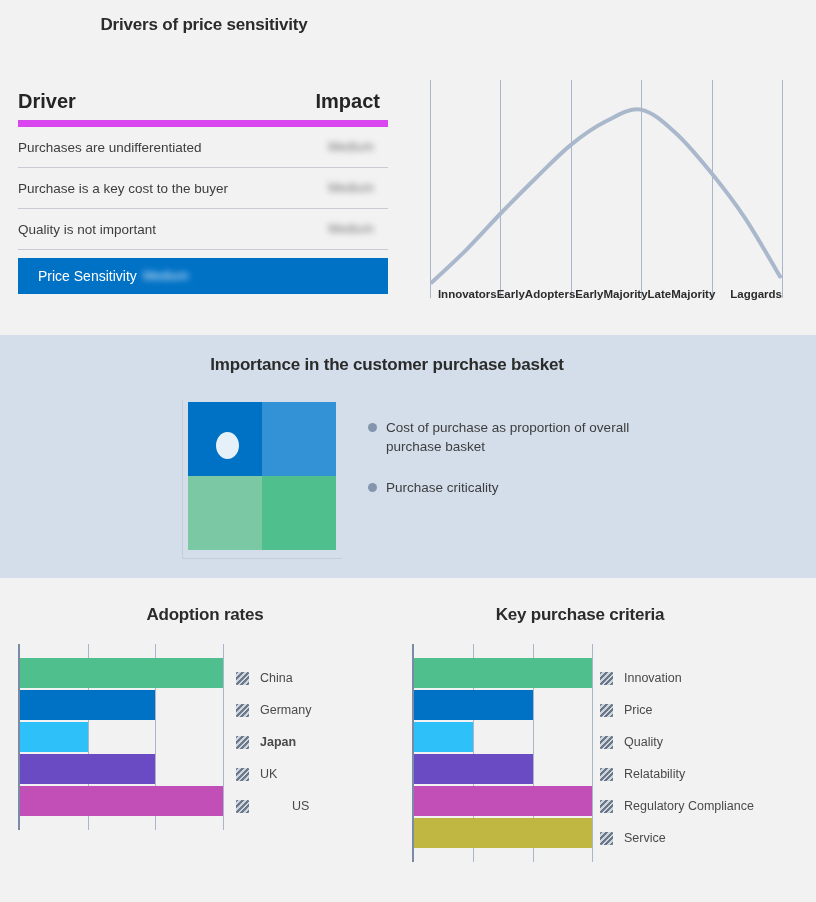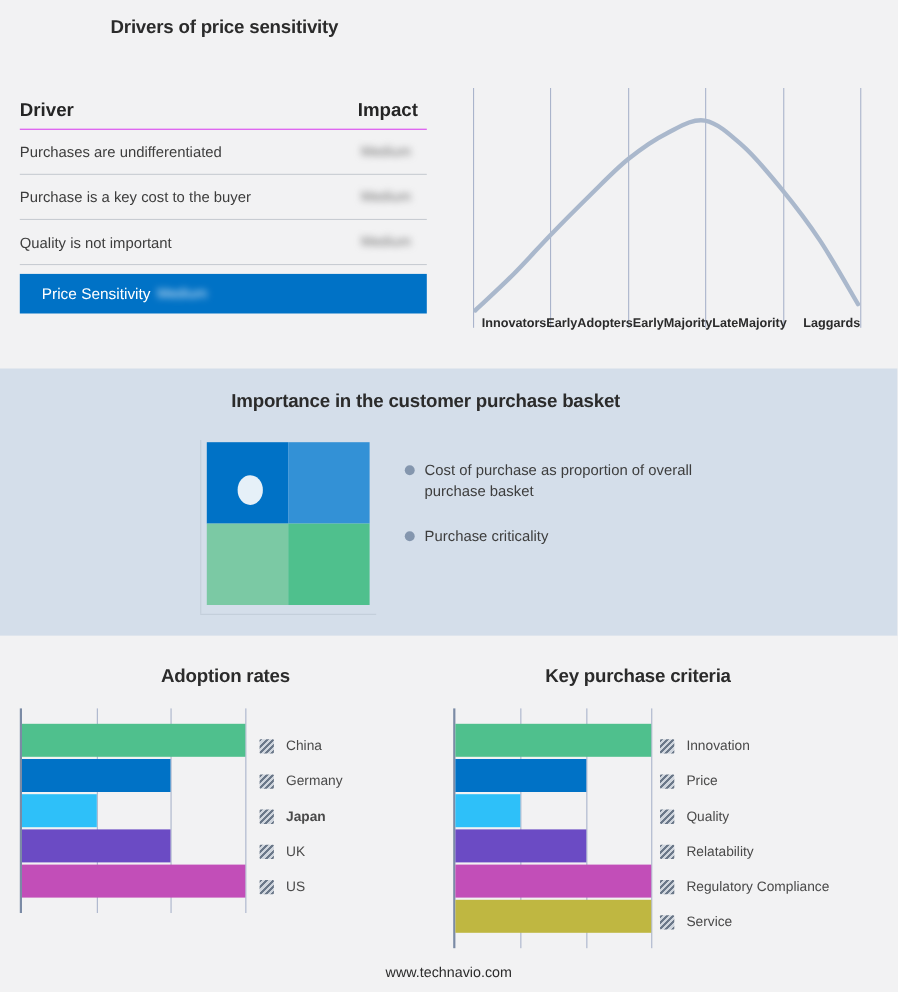--- a/index.html
+++ b/index.html
@@ -22,22 +22,22 @@
     color:#2b2b2b;
     text-align:center;
     letter-spacing:-0.2px;
   }
 
   
   #drivers-title { left:0; top:15px; width:408px; font-size:17px; }
   .drv-table { position:absolute; left:18px; top:90px; width:370px; }
   .drv-head {
     display:flex; align-items:flex-end; justify-content:space-between;
-    padding:0 8px 7px 0; font-weight:bold; font-size:17px; color:#252525;
-    border-bottom:1px solid #d946ef;
+    padding:0 8px 7px 0; font-weight:bold; font-size:20px; color:#252525;
+    border-bottom:7px solid #d946ef;
   }
   .drv-row {
     display:flex; align-items:center; justify-content:space-between;
     height:41px; padding-right:8px;
     border-bottom:1px solid #c8ccd2;
     font-size:13.5px; color:#3d3d3d;
   }
   .drv-row .impact, .drv-row-hl .impact {
     filter: blur(3.2px);
     font-size:12.5px;
@@ -234,21 +234,21 @@
         <span class="bc-lb">Germany</span>
       </div>
       <div class="bc-li" style="height: 32px; font-weight: bold;">
         <span class="bc-sw"></span>
         <span class="bc-lb">Japan</span>
       </div>
       <div class="bc-li" style="height: 32px;">
         <span class="bc-sw"></span>
         <span class="bc-lb">UK</span>
       </div>
-      <div class="bc-li" style="height: 32px;">
+      <div class="bc-li" style="height: 32px; gap: 32px;">
         <span class="bc-sw"></span>
         <span class="bc-lb">US</span>
       </div>
     </div>
 
   <div class="panel-title" id="criteria-title">Key purchase criteria</div>
 
   <div class="bar-chart" id="criteria-chart" style="left:412px; top:644px; width:180px; height:218px;">
       <div class="bc-plot" style="width: 180px; height: 218px;">
         <div class="bc-axis" style="height: 218px;"></div>
@@ -283,15 +283,14 @@
       <div class="bc-li" style="height: 32px;">
         <span class="bc-sw"></span>
         <span class="bc-lb">Regulatory Compliance</span>
       </div>
       <div class="bc-li" style="height: 32px;">
         <span class="bc-sw"></span>
         <span class="bc-lb">Service</span>
       </div>
     </div>
 
-  <div id="footer">www.technavio.com</div>
 
 </div>
 
 </body></html>

